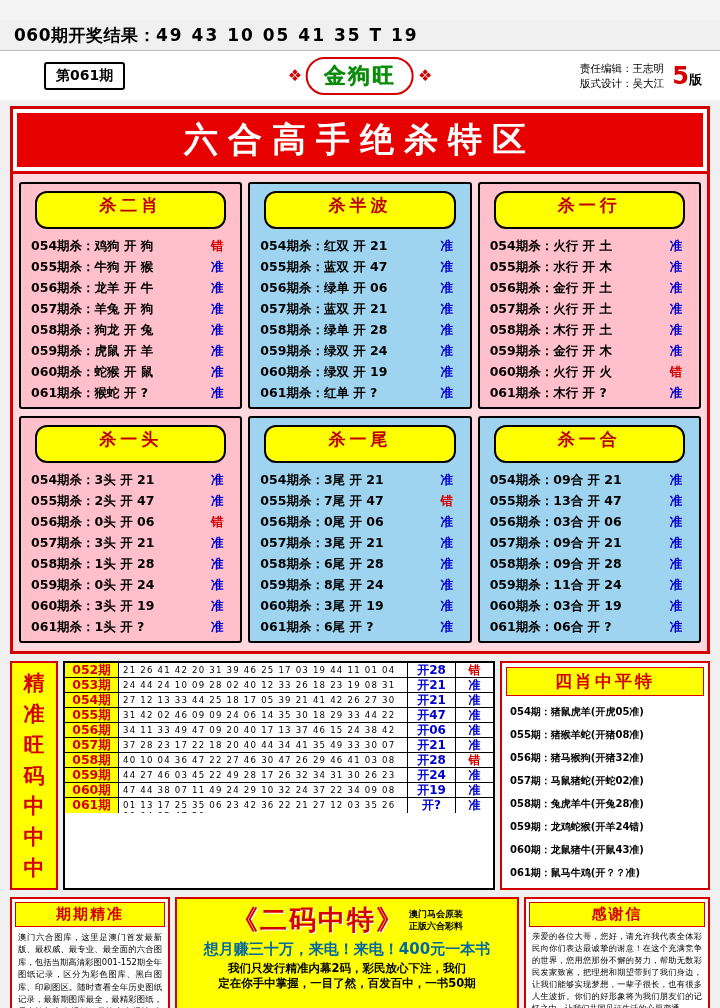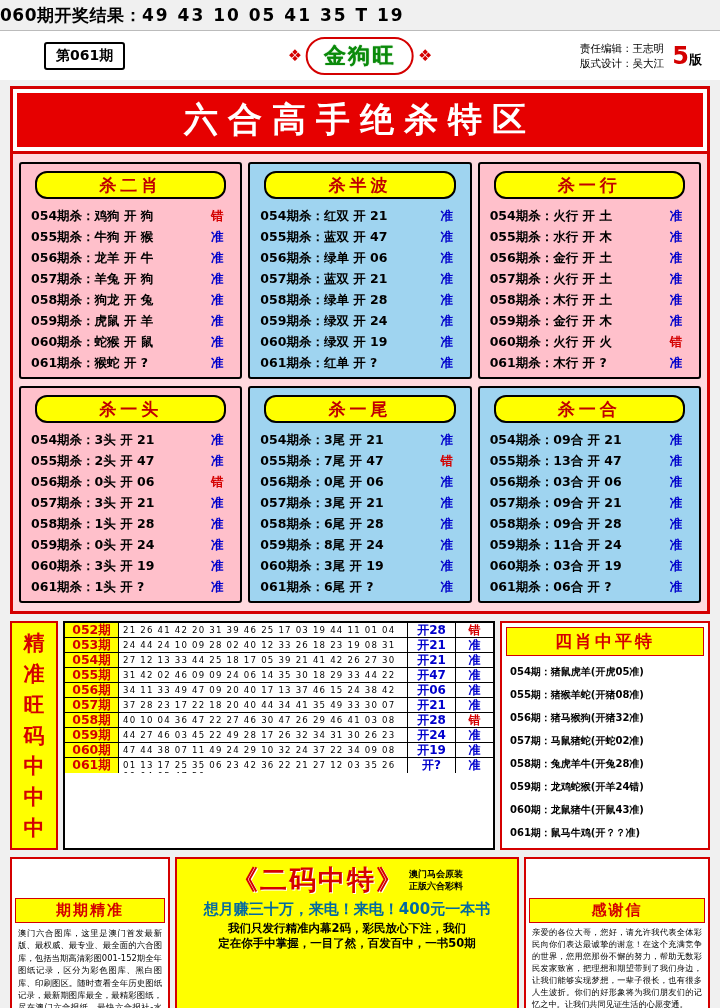--- a/index.html
+++ b/index.html
@@ -9,22 +9,23 @@
     background:#f3f3f3;
     font-family:"DejaVu Sans", sans-serif;
     color:#000;
     overflow:hidden;
   }
   .page { width:720px; height:1008px; position:relative; background:#f0f0f0; }
 
   
   .top-result {
     height:30px; display:flex; align-items:center;
-    padding-left:0; font-size:17px; font-weight:bold; letter-spacing:0.5px;
+    padding-left:14px; font-size:17px; font-weight:bold; letter-spacing:0.5px;
     background:#f0f0f0;
+    margin-top:20px;
   }
   .top-result .nums { letter-spacing:2px; }
 
   .masthead {
     height:50px; background:#fff; border-top:1px solid #bbb;
     display:flex; align-items:center; position:relative;
   }
   .issue-box {
     margin-left:44px; border:2px solid #000; background:#fff;
     padding:3px 10px; font-size:14px; font-weight:bold; border-radius:3px;
@@ -68,21 +69,21 @@
   .panel-row { display:flex; gap:6px; }
   .panel-row + .panel-row { margin-top:7px; }
   .panel {
     flex:1; border:2px solid #000; border-radius:3px; padding:5px 4px 4px 4px;
   }
   .p-pink { background:#ffc0cb; }
   .p-blue { background:#9fd4f0; }
   .p-head {
     background:#ffff00; border:2px solid #000; border-radius:12px;
     text-align:center; font-size:17px; font-weight:bold; letter-spacing:4px;
-    padding:1px 0 0 0; margin:2px 10px 6px 10px; color:#c00000;
+    padding:1px 0 10px 0; margin:2px 10px 6px 10px; color:#c00000;
   }
   .p-row {
     display:flex; align-items:baseline; font-size:12.5px; font-weight:bold;
     padding:2.5px 6px; line-height:16px;
   }
   .p-row .txt { flex:1; white-space:nowrap; }
   .p-row .res { width:26px; text-align:center; font-weight:bold; }
   .res.zhun { color:#0000cc; }
   .res.cuo { color:#d40000; }
 
@@ -132,21 +133,21 @@
   
   .bottom {
     margin:7px 10px 0 10px; display:flex; gap:5px; height:160px;
   }
   .bcol { border:2px solid #d40000; background:#fff; padding:3px; }
   .bcol1 { width:160px; }
   .bcol2 { flex:1; background:#ffff00; border-color:#d40000; padding:0; }
   .bcol3 { width:186px; }
   .bc-title {
     background:#ffff00; border:1px solid #d40000; text-align:center;
-    font-size:15px; font-weight:bold; color:#d40000; letter-spacing:2px; padding:2px 0;margin-top:36px;
+    font-size:15px; font-weight:bold; color:#d40000; letter-spacing:2px; padding:2px 0;
   }
   .bc-body {
     font-size:8.4px; line-height:12.4px; padding:4px 3px; text-align:justify;
   }
   .b2-head {
     display:flex; align-items:center; justify-content:center; gap:4px; padding:3px 0 0 0;
   }
   .b2-title {
     font-size:27px; font-weight:bold; color:#d40000; letter-spacing:2px;
     text-shadow:1px 1px 0 #fff;

